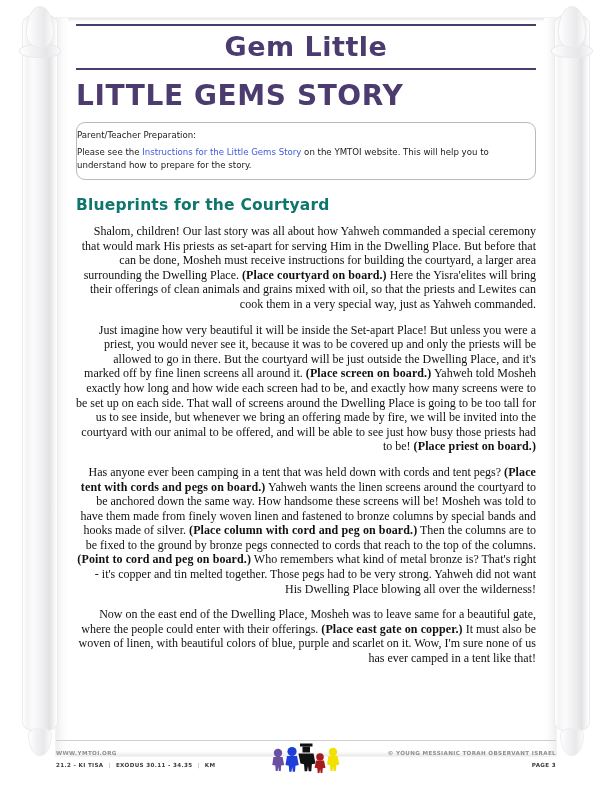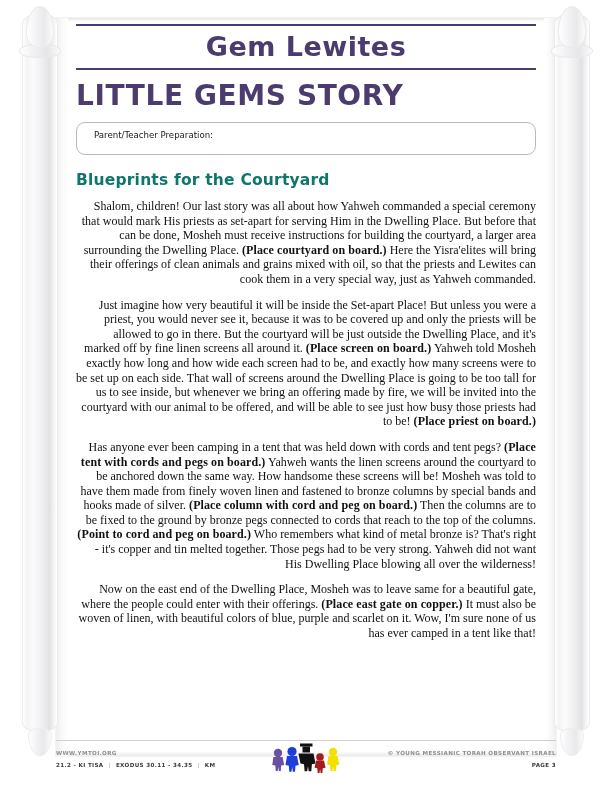--- a/index.html
+++ b/index.html
@@ -145,21 +145,21 @@
     font-weight: bold;
     font-size: 28px;
     letter-spacing: .6px;
     margin: 9px 0 10px 0;
   }
 
   
   .prep-box {
     border: 1px solid #b9b9c4;
     border-radius: 9px;
-    padding: 7px 10px 8px 17px;
+    padding: 7px 10px 8px 0;
     margin-bottom: 16px;
     background: #ffffff;
   }
   .prep-label {
     font-size: 8.6px;
     color: #1a1a1a;
     margin-bottom: 6px;
     font-family: "DejaVu Sans", sans-serif;
   }
   .prep-text {
@@ -252,28 +252,29 @@
   <div class="rod-collar right"></div>
   <div class="rod-knob left"></div>
   <div class="rod-knob right"></div>
   <div class="rod-tip left"></div>
   <div class="rod-tip right"></div>
 
   <div class="content">
 
     <div class="masthead">
       <div class="rule"></div>
-      <h1 class="doc-title">Gem Lewites</h1>
+      <h1 class="doc-title">Gem Little</h1>
       <div class="rule"></div>
     </div>
 
     <h2 class="section-title">LITTLE GEMS STORY</h2>
 
     <div class="prep-box">
       <div class="prep-label">Parent/Teacher Preparation:</div>
+      <div class="prep-text"><span>Please see the </span><span class="prep-link">Instructions for the Little Gems Story</span><span> on the YMTOI website. This will help you to understand how to prepare for the story.</span></div>
     </div>
 
     <h3 class="story-title">Blueprints for the Courtyard</h3>
 
     <div id="story-body">
         <div class="para"><span>Shalom, children! Our last story was all about how Yahweh commanded a special ceremony that would mark His priests as set-apart for serving Him in the Dwelling Place. But before that can be done, Mosheh must receive instructions for building the courtyard, a larger area surrounding the Dwelling Place. </span><b>(Place courtyard on board.)</b><span> Here the Yisra'elites will bring their offerings of clean animals and grains mixed with oil, so that the priests and Lewites can cook them in a very special way, just as Yahweh commanded.</span></div>
         <div class="para"><span>Just imagine how very beautiful it will be inside the Set-apart Place! But unless you were a priest, you would never see it, because it was to be covered up and only the priests will be allowed to go in there. But the courtyard will be just outside the Dwelling Place, and it's marked off by fine linen screens all around it. </span><b>(Place screen on board.)</b><span> Yahweh told Mosheh exactly how long and how wide each screen had to be, and exactly how many screens were to be set up on each side. That wall of screens around the Dwelling Place is going to be too tall for us to see inside, but whenever we bring an offering made by fire, we will be invited into the courtyard with our animal to be offered, and will be able to see just how busy those priests had to be! </span><b>(Place priest on board.)</b></div>
         <div class="para"><span>Has anyone ever been camping in a tent that was held down with cords and tent pegs? </span><b>(Place tent with cords and pegs on board.)</b><span> Yahweh wants the linen screens around the courtyard to be anchored down the same way. How handsome these screens will be! Mosheh was told to have them made from finely woven linen and fastened to bronze columns by special bands and hooks made of silver. </span><b>(Place column with cord and peg on board.)</b><span> Then the columns are to be fixed to the ground by bronze pegs connected to cords that reach to the top of the columns. </span><b>(Point to cord and peg on board.)</b><span> Who remembers what kind of metal bronze is? That's right - it's copper and tin melted together. Those pegs had to be very strong. Yahweh did not want His Dwelling Place blowing all over the wilderness!</span></div>
         <div class="para"><span>Now on the east end of the Dwelling Place, Mosheh was to leave same for a beautiful gate, where the people could enter with their offerings. </span><b>(Place east gate on copper.)</b><span> It must also be woven of linen, with beautiful colors of blue, purple and scarlet on it. Wow, I'm sure none of us has ever camped in a tent like that!</span></div>
       </div>

